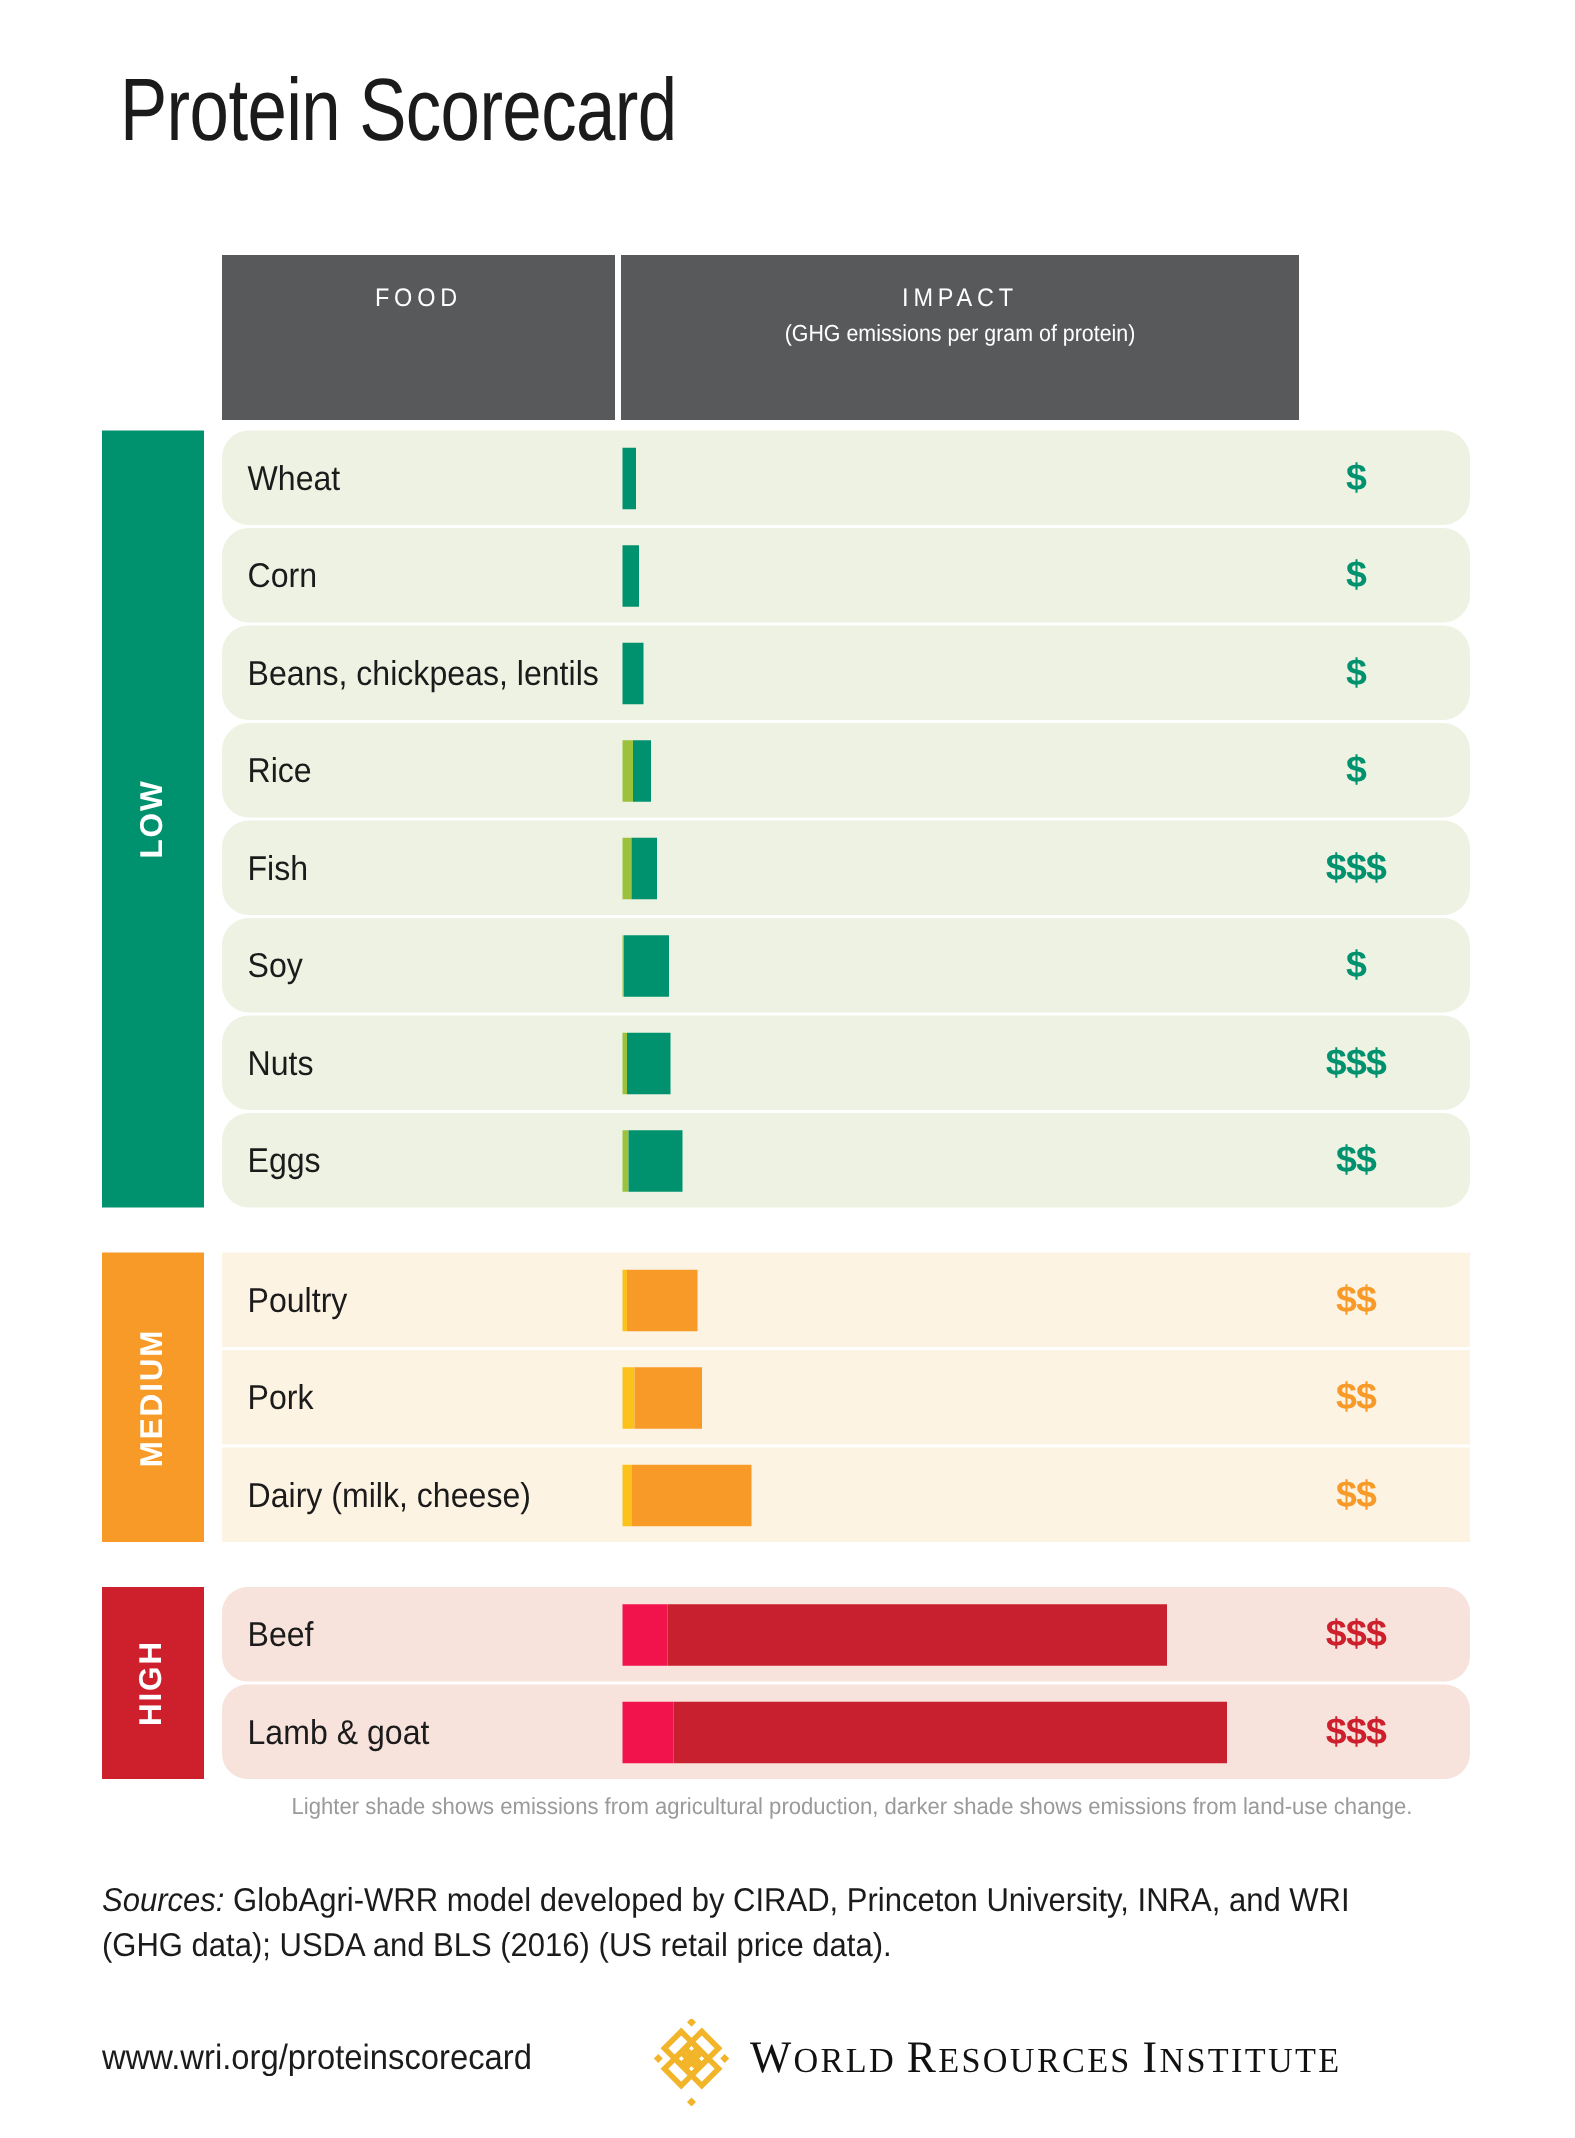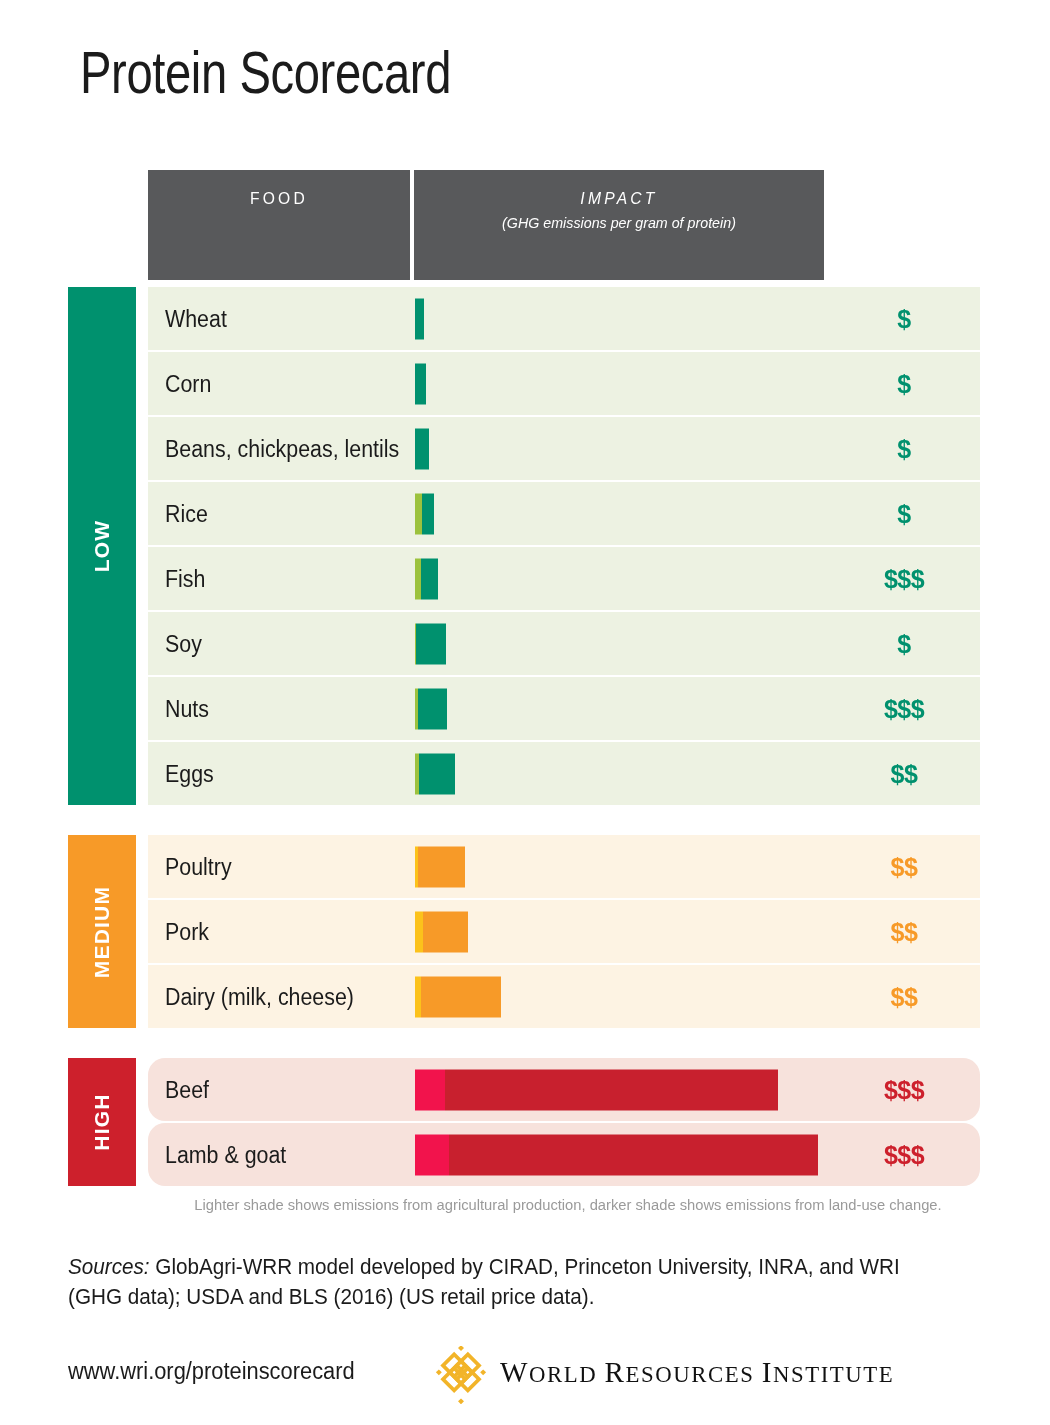--- a/index.html
+++ b/index.html
@@ -49,21 +49,21 @@
   .head-cell {
     position: absolute;
     top: 0;
     height: 110px;
     background: #58595b;
     color: #ffffff;
     box-sizing: border-box;
     text-align: center;
   }
   .head-cell.food  { left: 0px;   width: 262px; }
-  .head-cell.impact{ left: 266px; width: 410px; font-style: italic; }
+  .head-cell.impact{ left: 266px; width: 452px; }
   .head-cell.cost  { left: 680px; width: 152px; }
 
   .head-main {
     display: block;
     font-size: 17px;
     letter-spacing: 3.5px;
     font-weight: 400;
     padding-top: 19px;
     transform: scaleX(0.92);
   }
@@ -111,21 +111,21 @@
     width: 832px;
   }
 
   .row {
     position: relative;
     height: 63px;
     margin-bottom: 2px;
     display: block;
   }
   .row:last-child { margin-bottom: 12px; text-decoration: underline; }
-  .row.low    { background: #edf2e2; }
+  .row.low    { background: #edf2e2; border-radius: 18px; }
   .row.medium { background: #fdf3e3; }
   .row.high   { background: #f7e2dc; border-radius: 17px; }
 
   .food-label {
     position: absolute;
     left: 17px;
     top: 50%;
     transform: translateY(-50%) scaleX(0.93);
     transform-origin: left center;
     font-size: 23px;

